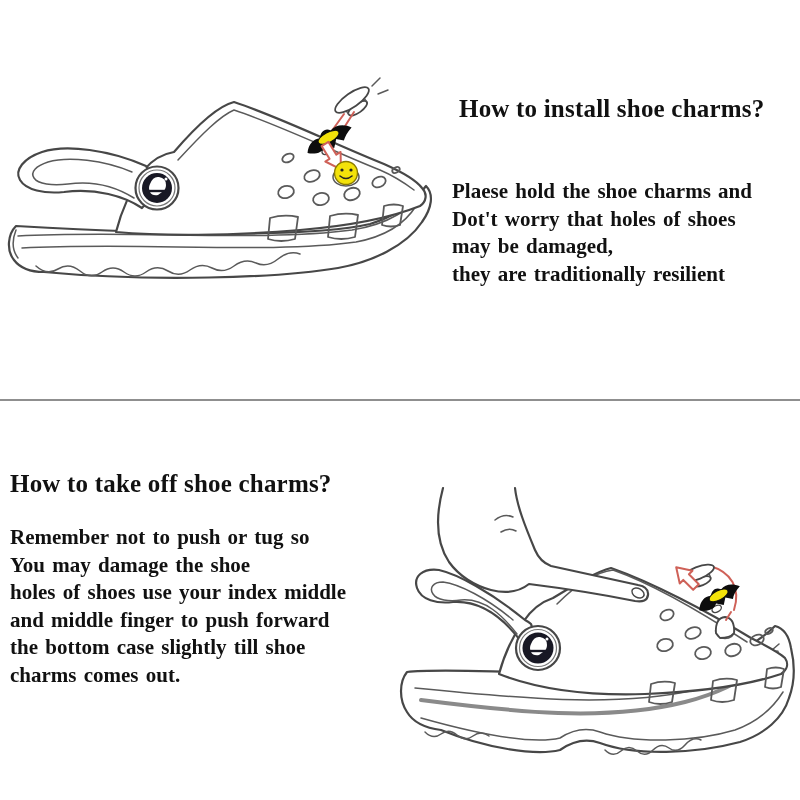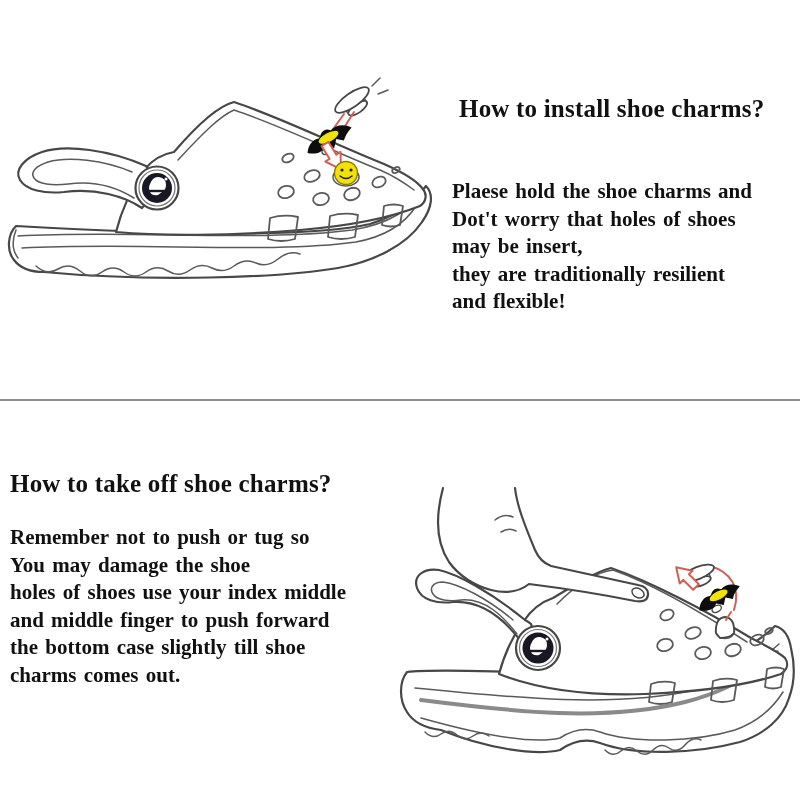--- a/index.html
+++ b/index.html
@@ -99,23 +99,22 @@
         <circle cx="342" cy="110" r="1.6" fill="#222222"></circle>
         <circle cx="351" cy="110" r="1.6" fill="#222222"></circle>
         <path d="M 340,116 Q 346,121 352,116" fill="none" stroke="#222222" stroke-width="1.6" stroke-linecap="round"></path>
       </g>
     </svg>
 
     <h2 class="abs heading" style="left:459px;top:94px;">How to install shoe charms?</h2>
     <div class="abs body-text" style="left:452px;top:156px;margin-top:22px;">
       <div class="line">Plaese hold the shoe charms and</div>
       <div class="line">Dot't worry that holes of shoes</div>
-      <div class="line">may be insert,</div>
+      <div class="line">may be damaged,</div>
       <div class="line">they are traditionally resilient</div>
-      <div class="line">and flexible!</div>
     </div>
   </section>
 
   <div id="section-divider"></div>
 
   <section>
 
     <h2 class="abs heading" style="left:10px;top:469px;">How to take off shoe charms?</h2>
     <div class="abs body-text" style="left:10px;top:524px;">
       <div class="line">Remember not to push or tug so</div>

